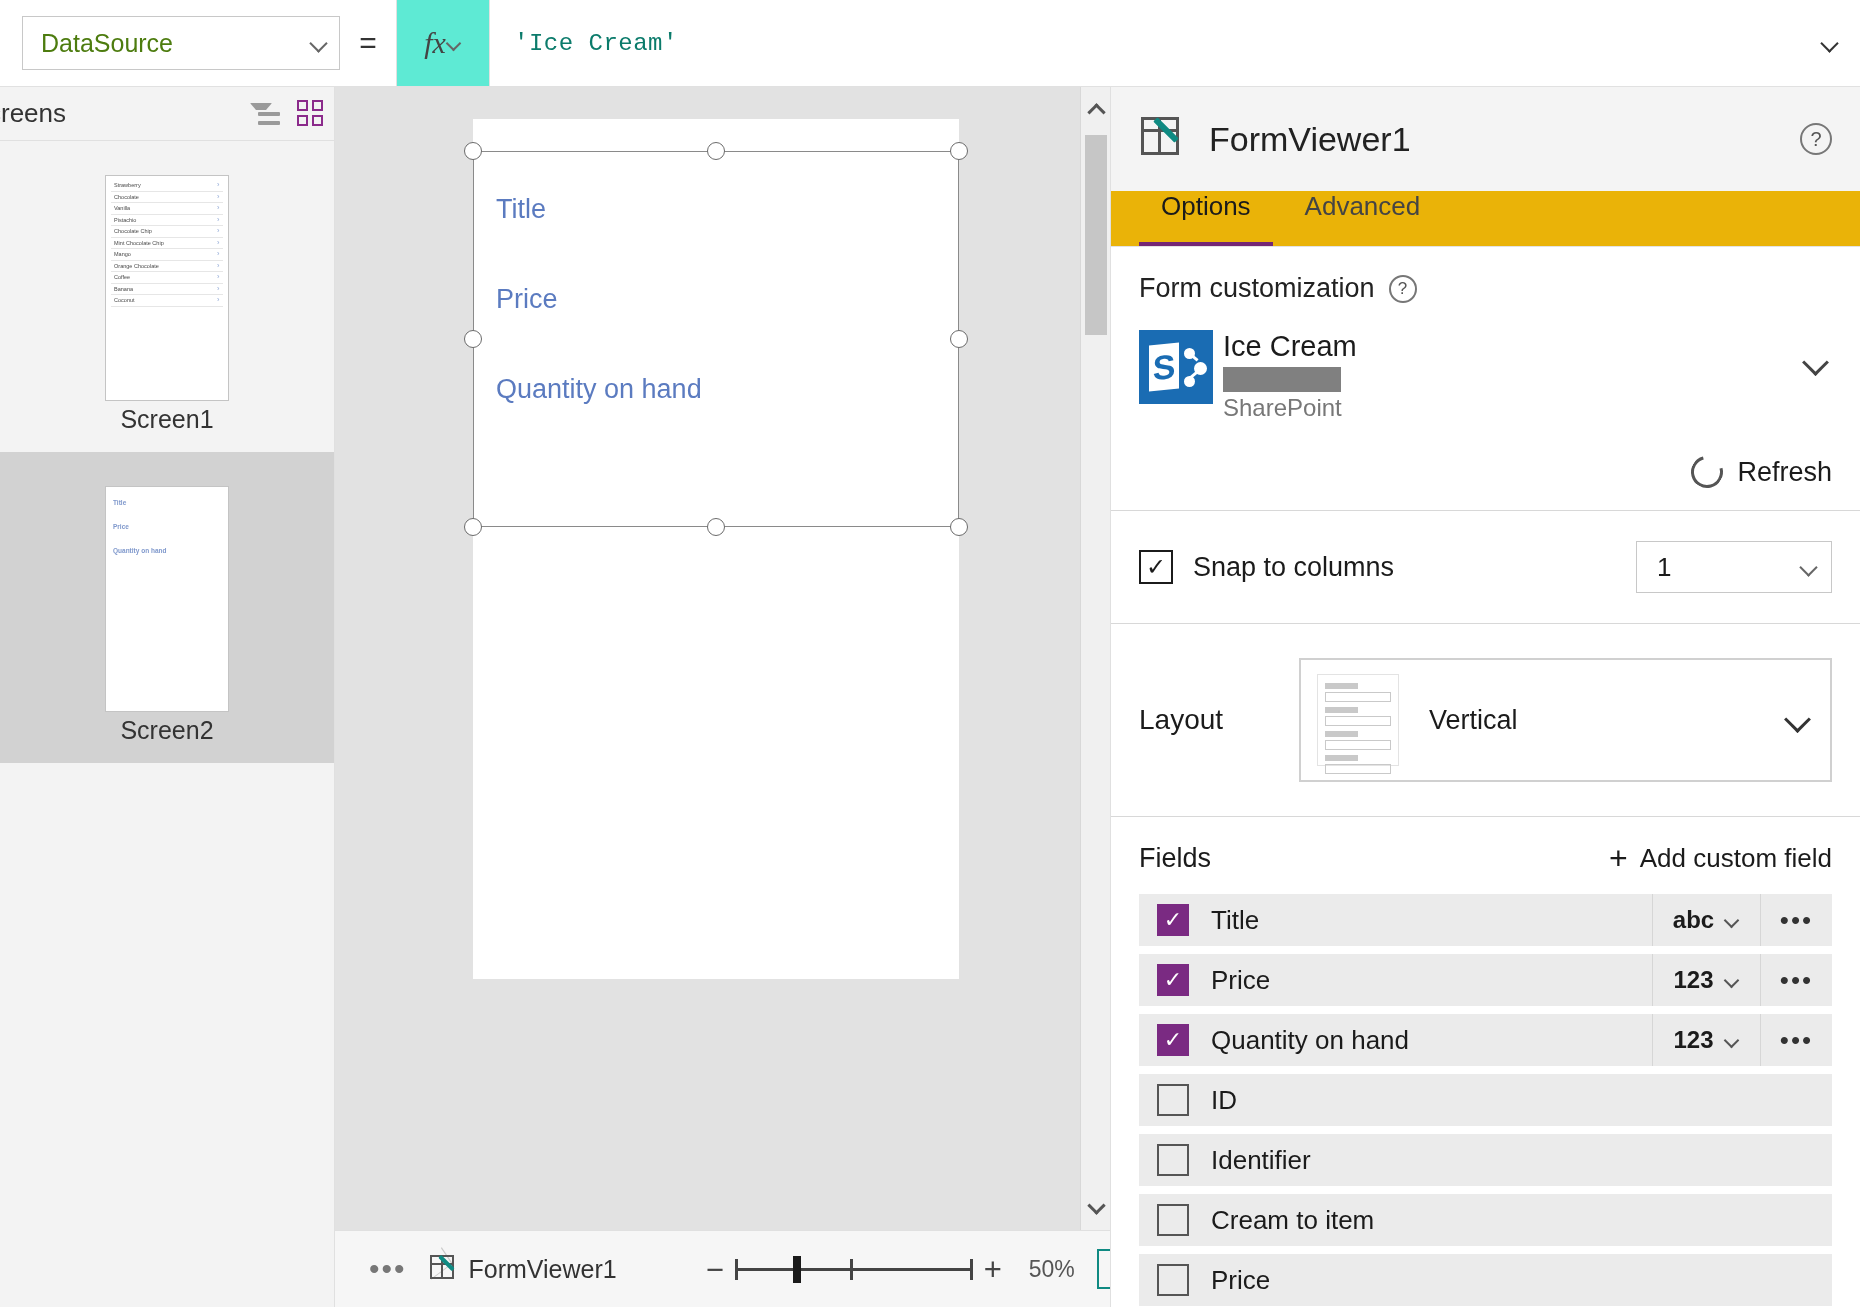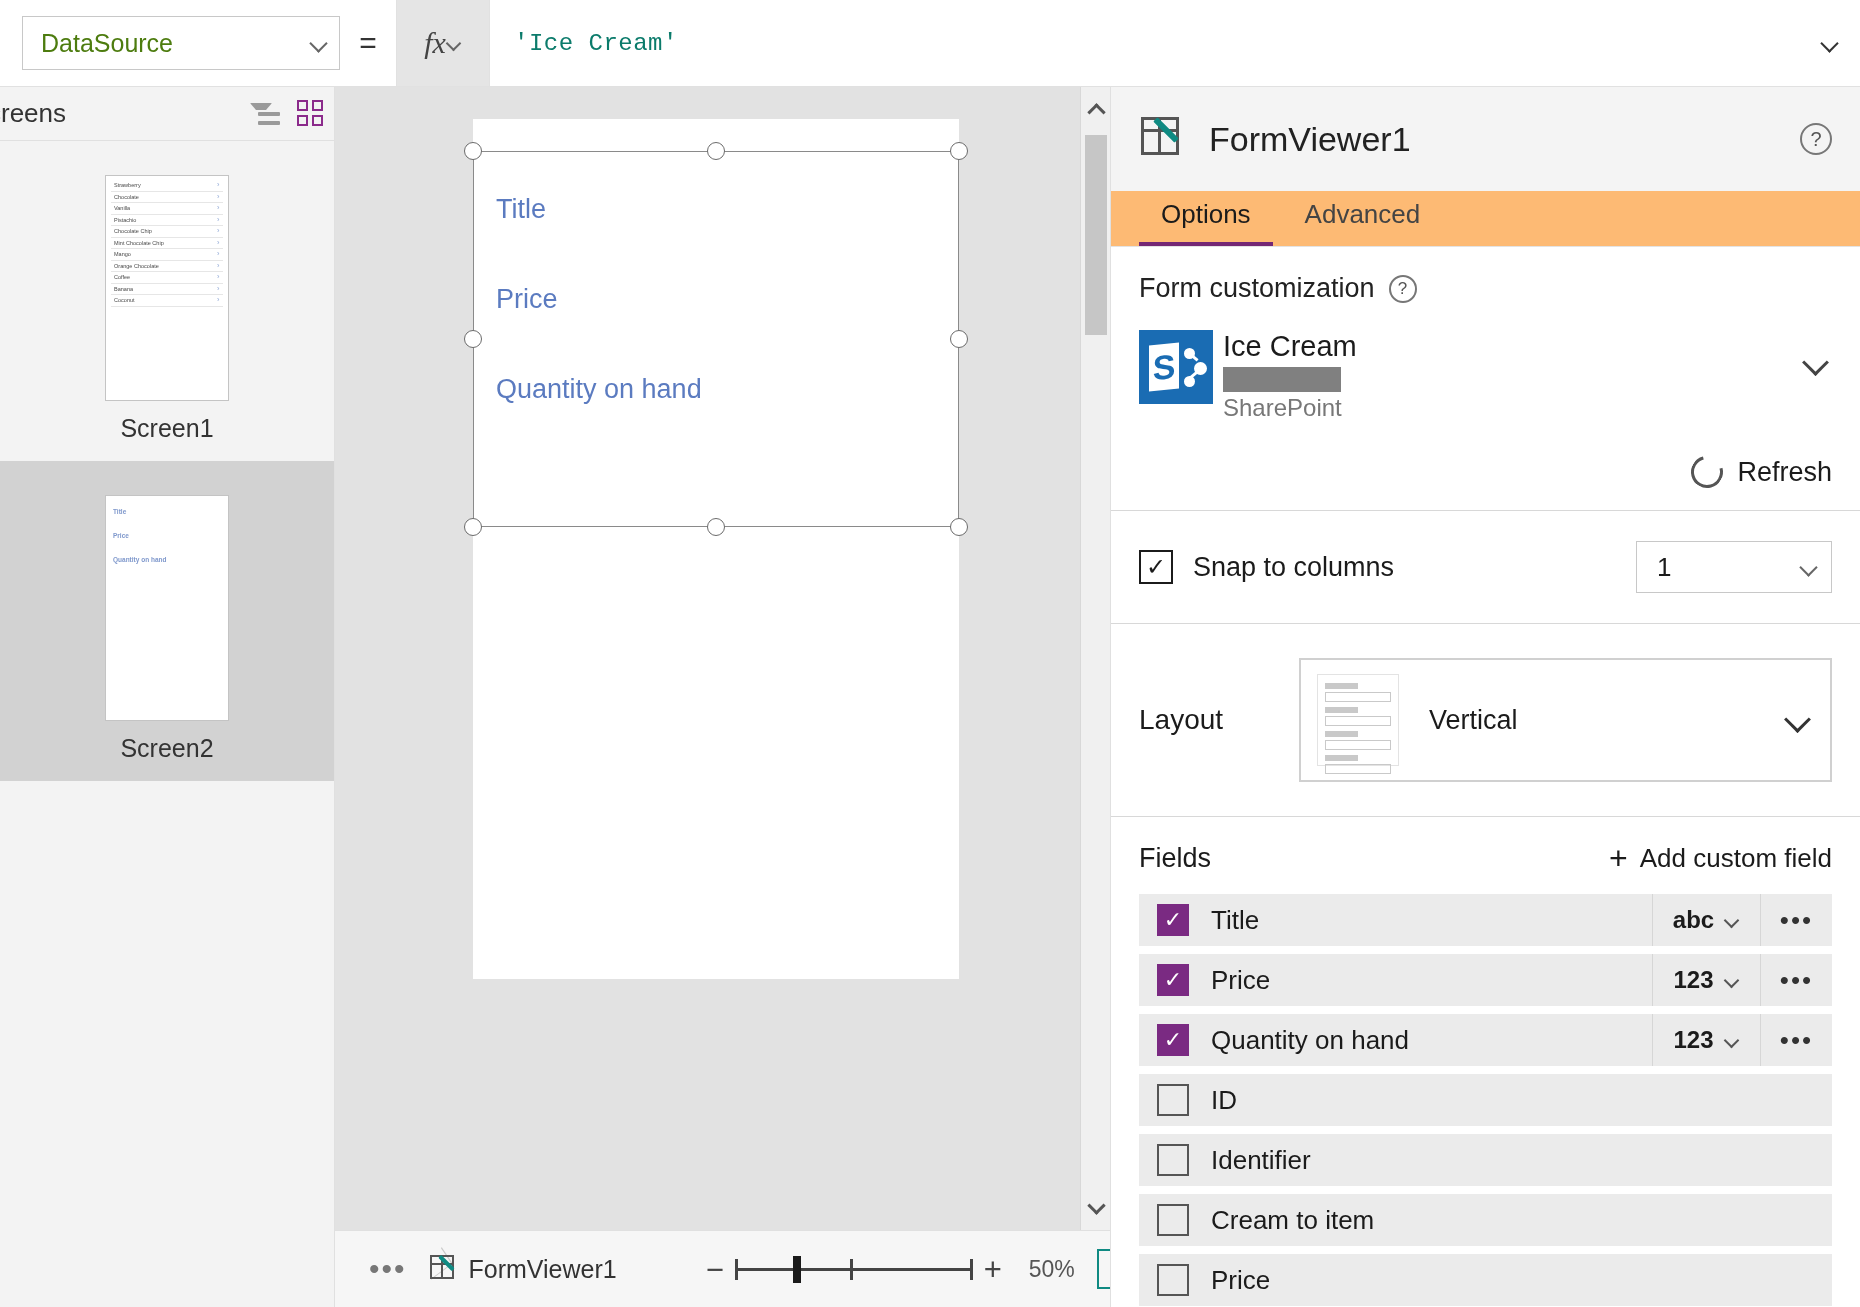--- a/index.html
+++ b/index.html
@@ -29,21 +29,21 @@
     content: ""; position: absolute; left: 3px; top: 4px;
     width: 11px; height: 11px;
     border-right: 2px solid #666; border-bottom: 2px solid #666;
     transform: rotate(45deg);
   }
   .eq-sign {
     width: 56px; text-align: center; font-size: 30px; color: #333;
     font-weight: 500;
   }
   .fx-box {
-    width: 94px; height: 86px; background: #e5e5e5;
+    width: 94px; height: 86px; background: #5eead4;
     border-left: 1px solid #e1e1e1; border-right: 1px solid #e1e1e1;
     display: flex; align-items: center; justify-content: center; 
   }
   .fx-glyph {
     font-family: "Liberation Serif", serif; font-style: italic;
     font-size: 30px; color: #444;
   }
   .fx-chev { width: 16px; height: 16px; position: relative; }
   .fx-chev::before {
     content: ""; position: absolute; left: 2px; top: 3px;
@@ -121,21 +121,21 @@
   }
   .thumb-row .arw {
     font-size: 8px; color: #8fa8d6; line-height: 1;
   }
   .thumb-form { padding: 12px 7px; }
   .thumb-form div {
     font-size: 6.5px; color: #7f98cc; margin-bottom: 17px;
     white-space: nowrap; font-weight: 600;
   }
   .screen-label {
-    margin-top: 13px; font-size: 25px; color: #333;
+    margin-top: 4px; font-size: 25px; color: #333;
   }
 
   
   .canvas {
     position: absolute; left: 335px; top: 87px;
     width: 775px; height: 1143px; background: #e2e2e2;
   }
   .phone {
     position: absolute; left: 138px; top: 32px;
     width: 486px; height: 860px; background: #fff;
@@ -267,22 +267,22 @@
     position: absolute; left: 12px; top: 12px; width: 30px; height: 6px;
     background: #0f8a82; transform: rotate(45deg); border-radius: 1px;
   }
   .rp-title { font-size: 34px; color: #222; margin-left: 22px; flex: 1; }
   .help-ico {
     width: 32px; height: 32px; border: 2px solid #777; border-radius: 50%;
     display: flex; align-items: center; justify-content: center;
     font-size: 20px; color: #555; flex: none;
   }
   .rp-tabs {
-    height: 56px; background: #fdba74; display: flex;
-    align-items: flex-end; padding-left: 28px; gap: 10px;
+    height: 56px; background: #eab308; display: flex;
+    padding-left: 28px; gap: 10px;
     border-bottom: 1px solid #e3e3e3;
   }
   .rp-tab {
     padding: 0 22px 12px; font-size: 26px; color: #444;
     border-bottom: 4px solid transparent;
   }
   .rp-tab.active { color: #1b1b1b; border-bottom-color: #742774; }
 
   .sec { padding: 26px 28px 0; }
   .sec-title {

